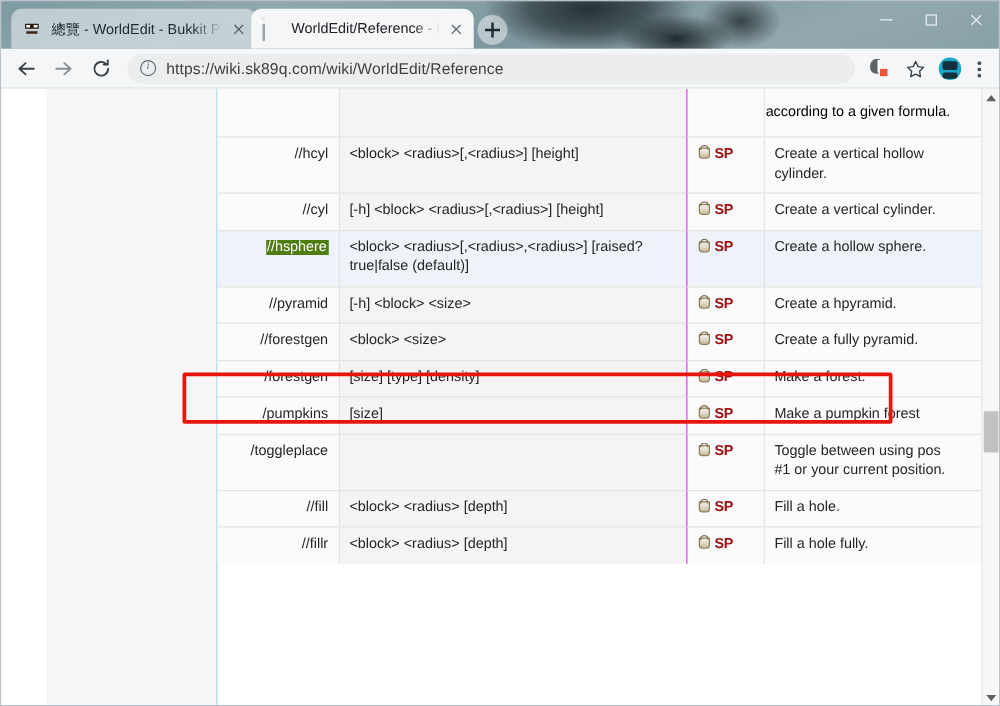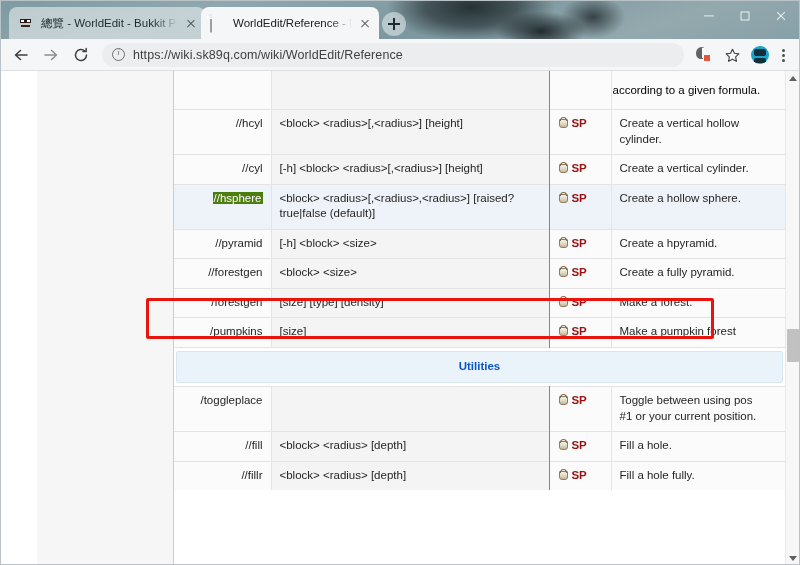--- a/index.html
+++ b/index.html
@@ -589,25 +589,20 @@
 
             <tr>
               <td class="col-cmd"><span>/pumpkins</span></td>
               <td class="col-args"><span>[size]</span></td>
               <td class="col-plat">
                 <span class="bucket"></span><span class="sp">SP</span>
               </td>
               <td class="col-desc"><span>Make a pumpkin forest</span></td>
             </tr>
 
-            <tr class="section">
-              <td colspan="4" style="border-right:none">
-                <div class="section-box">Utilities</div>
-              </td>
-            </tr>
 
             <tr>
               <td class="col-cmd"><span>/toggleplace</span></td>
               <td class="col-args"><span></span></td>
               <td class="col-plat">
                 <span class="bucket"></span><span class="sp">SP</span>
               </td>
               <td class="col-desc" style="padding-right:28px"><span>Toggle between using pos #1 or your current position.</span></td>
             </tr>
 

